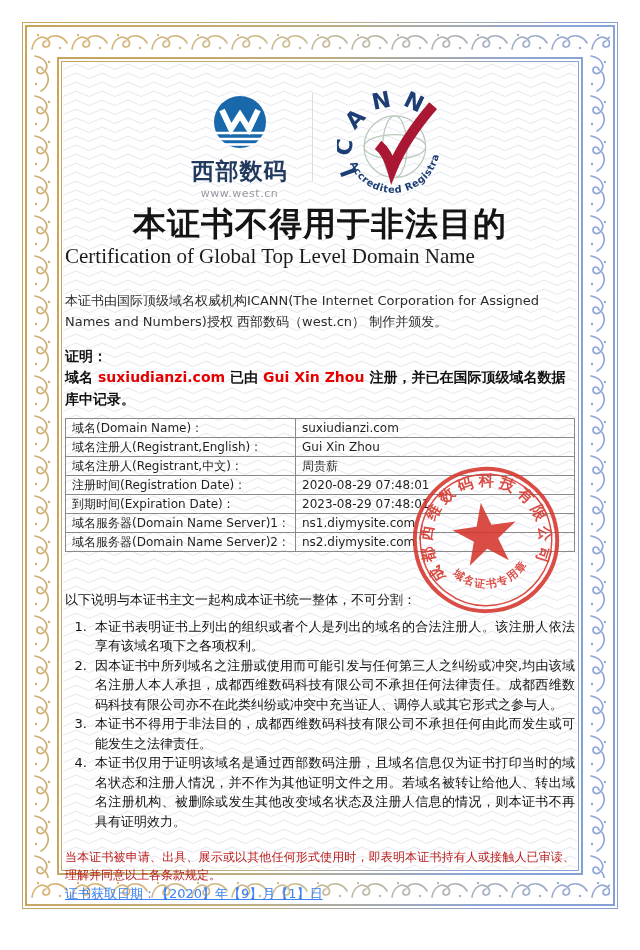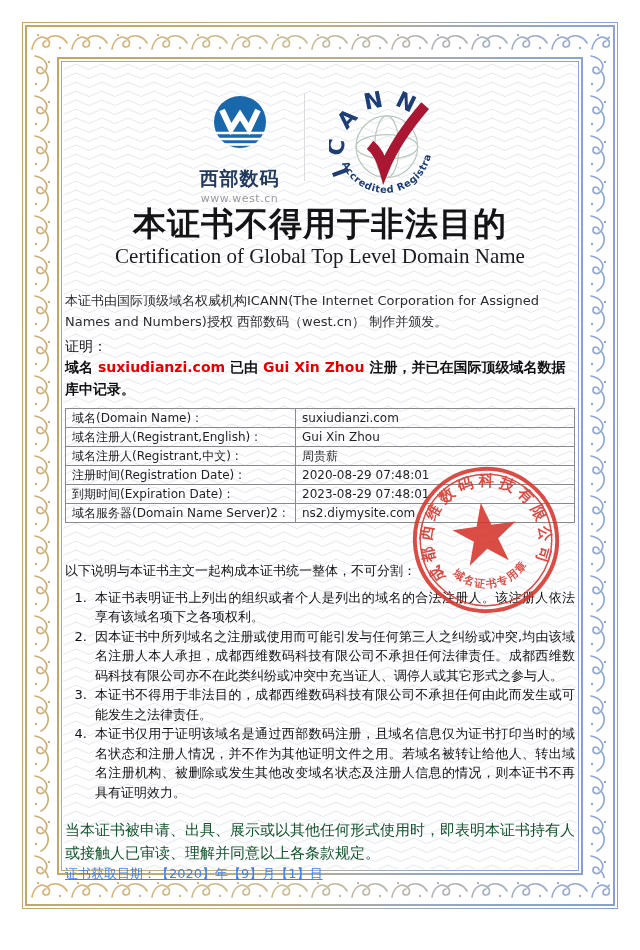--- a/index.html
+++ b/index.html
@@ -23,40 +23,40 @@
   svg.band-left   { top:54px; bottom:72px; left:30px; width:24px; height:824px; }
   svg.band-right  { top:54px; bottom:72px; right:30px; width:24px; height:824px; }
 
   
   .content { position:absolute; top:63px; left:63px; right:63px; bottom:81px; }
   .chevron-bg { position:absolute; inset:0; width:100%; height:100%; }
   .inner { position:relative; z-index:1; height:100%; padding:0 2px; }
 
   .logos { display:flex; justify-content:center; align-items:flex-start; margin-top:24px; height:112px; }
   .west-block { text-align:center; margin-top:8px; }
-  .west-name { font-size:19px; font-weight:bold; color:#223a5e; letter-spacing:1px; margin-top:13px; }
+  .west-name { font-size:23px; font-weight:bold; color:#223a5e; letter-spacing:1px; margin-top:3px; }
   .west-url  { font-size:11px; color:#97999f; letter-spacing:.5px; }
   .logo-divider { width:1px; background:#dcdcdc; height:88px; margin:6px 24px 0; }
 
   h1 { font-size:33px; letter-spacing:1px; text-align:center; color:#141414; margin-top:4px; font-weight:700; line-height:1.25; }
-  .subtitle { font-family:"Liberation Serif","DejaVu Serif",serif; font-size:21px; text-align:center; color:#1b1b1b; line-height:1.15; }
+  .subtitle { font-family:"Liberation Serif","DejaVu Serif",serif; font-size:21px; text-align:left; color:#1b1b1b; line-height:1.15; }
 
   .intro { font-size:13px; line-height:1.6; color:#2d2d2d; margin-top:23px; }
-  .proof-heading { font-size:14px; font-weight:normal; color:#111; margin-top:3px; line-height:1.5; }
+  .proof-heading { font-size:14px; font-weight:bold; color:#111; margin-top:13px; line-height:1.5; }
   .claim { font-size:14px; font-weight:bold; line-height:1.55; color:#111; }
   .claim .red { margin:0 5px; }
 
   table.domain-table { width:100%; border-collapse:collapse; margin-top:8px; }
   table.domain-table td { border:1px solid #8a8a8a; font-size:12px; padding:0 6px; height:19px; color:#1f1f1f; }
   td.flabel { width:230px; }
 
   .lead { font-size:13px; margin-top:38px; color:#111; line-height:1.5; }
   ol.terms { margin-top:7px; padding-left:26px; }
   ol.terms li { font-size:13px; line-height:1.5; color:#111; text-align:justify; padding-left:4px; }
-  .footer-para { margin-top:17px; font-size:15px; line-height:1.5; color:#14532d; text-align:justify; }
+  .footer-para { margin-top:17px; font-size:12px; line-height:1.5; color:#b91c1c; text-align:justify; }
   .date-line { font-size:13px; line-height:1.5; color:#3b82f6;text-decoration:underline; }
 
   svg.stamp { position:absolute; top:374px; left:344px; width:158px; height:158px; z-index:5; opacity:.88; }
 </style>
 </head>
 <body>
 
 <div class="paper">
 
   <div class="fline l1"></div>
@@ -208,20 +208,24 @@
             </tr>
           <tr>
               <td class="flabel">注册时间(Registration Date) :</td>
               <td>2020-08-29 07:48:01</td>
             </tr>
           <tr>
               <td class="flabel">到期时间(Expiration Date) :</td>
               <td>2023-08-29 07:48:01</td>
             </tr>
           <tr>
+              <td class="flabel">域名服务器(Domain Name Server)1 :</td>
+              <td>ns1.diymysite.com</td>
+            </tr>
+          <tr>
               <td class="flabel">域名服务器(Domain Name Server)2 :</td>
               <td>ns2.diymysite.com</td>
             </tr>
         </tbody>
       </table>
 
       <p class="lead">以下说明与本证书主文一起构成本证书统一整体，不可分割：</p>
       <ol class="terms">
         <li>本证书表明证书上列出的组织或者个人是列出的域名的合法注册人。该注册人依法享有该域名项下之各项权利。</li>
         <li>因本证书中所列域名之注册或使用而可能引发与任何第三人之纠纷或冲突,均由该域名注册人本人承担，成都西维数码科技有限公司不承担任何法律责任。成都西维数码科技有限公司亦不在此类纠纷或冲突中充当证人、调停人或其它形式之参与人。</li>

